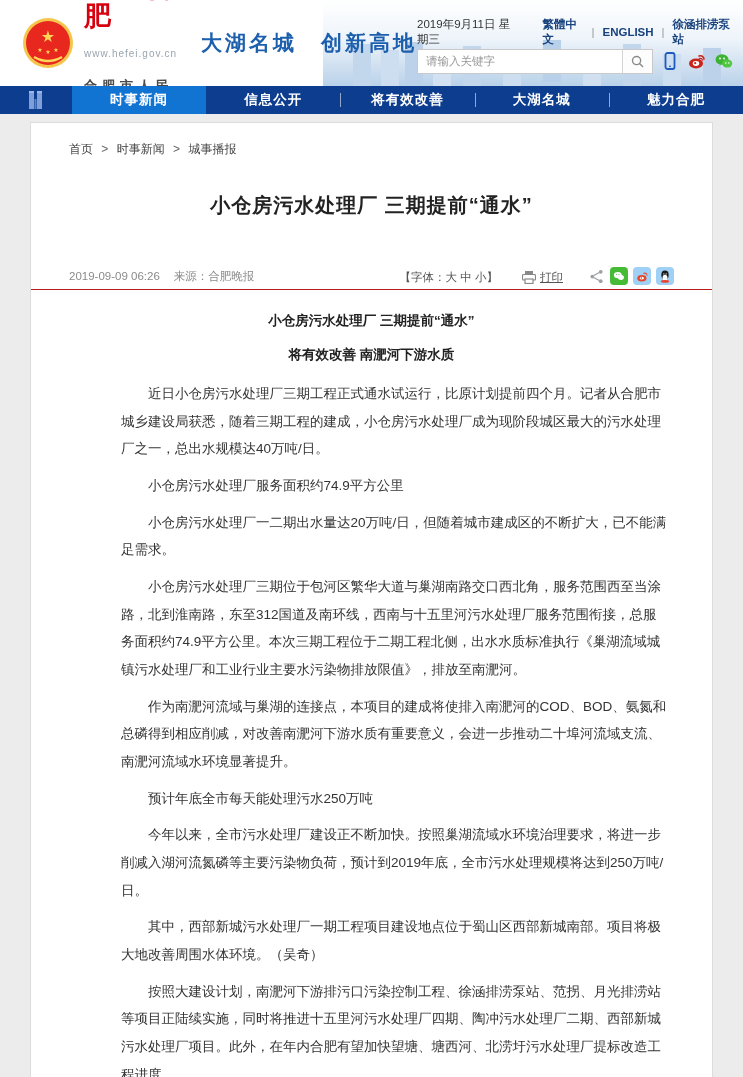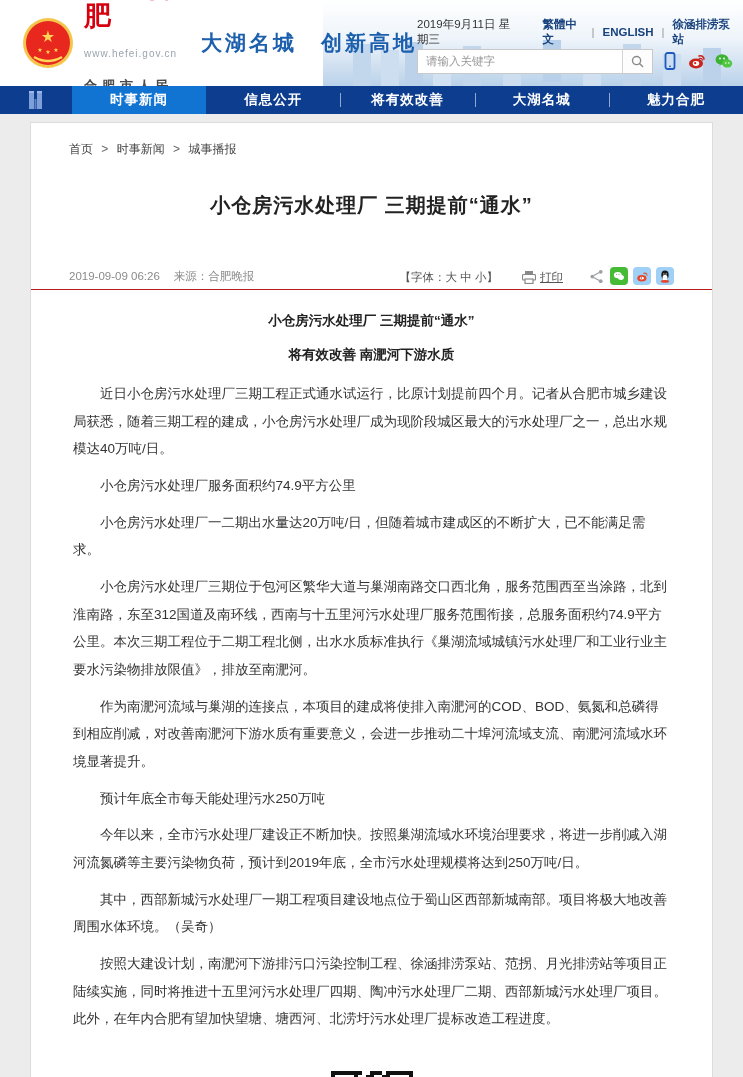--- a/index.html
+++ b/index.html
@@ -46,21 +46,21 @@
   .art-title { text-align:center; font-size:20px; font-weight:bold; color:#222; padding:22px 30px 14px; letter-spacing:1px; }
   .meta-row { display:flex; align-items:center; padding:4px 38px 4px; border-bottom:1px solid #b91c1c; font-size:11.5px; color:#8a8a8a;margin-top:30px; }
   .meta-right { margin-left:auto; display:flex; align-items:flex-end; gap:24px; color:#555; }
   .font-ctl { color:#555; cursor:pointer; }
   .print-ctl { display:flex; align-items:center; gap:4px; cursor:pointer; color:#555;text-decoration:underline; }
   .share-icons { display:flex; align-items:center; gap:5px; }
   .share-sq { width:18px; height:18px; border-radius:4px; display:flex; align-items:center; justify-content:center; cursor:pointer; }
 
   .art-body { padding:6px 42px 10px; }
   .subtitle { text-align:center; font-size:13.5px; font-weight:bold; color:#222; margin:16px 0; }
-  .para { font-size:13.5px; color:#333; line-height:2.05; text-indent:2em; margin-bottom:9px; }
+  .para { font-size:13.5px; color:#333; line-height:2.05; text-indent:2em; margin-bottom:9px;margin-left:48px; }
 
   .qr-wrap { text-align:center; margin:34px 0 26px; }
   .qr-box { display:inline-block; padding:4px; background:#fff; }
 </style>
 </head>
 <body>
 
 <div class="header">
   <div class="skyline"></div>
   <div class="logo-wrap">

